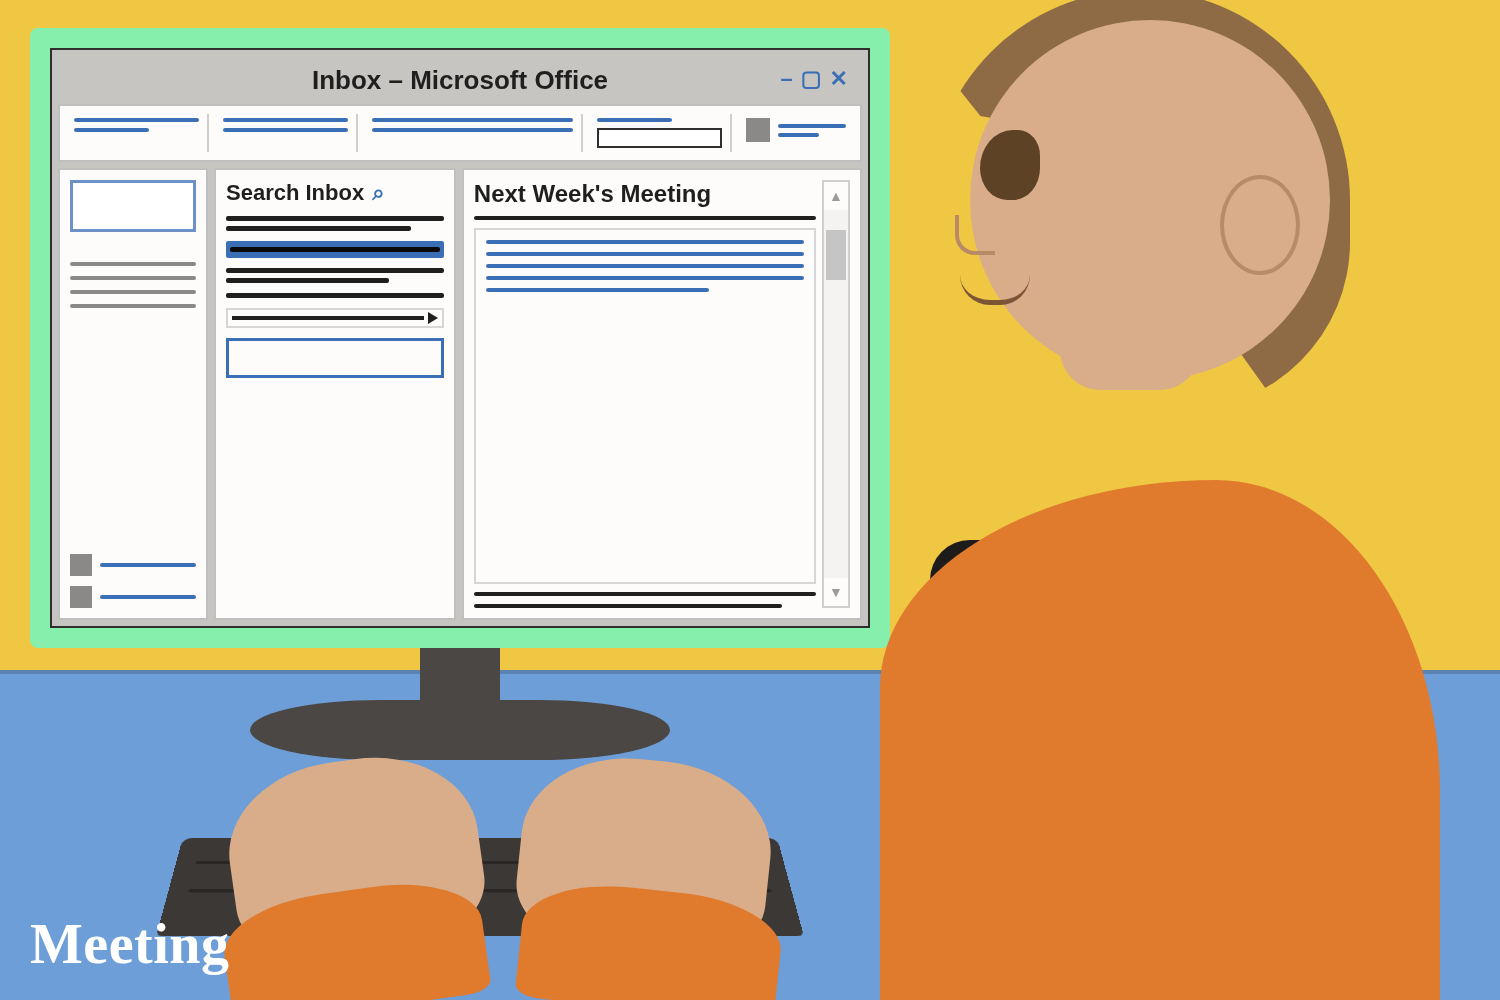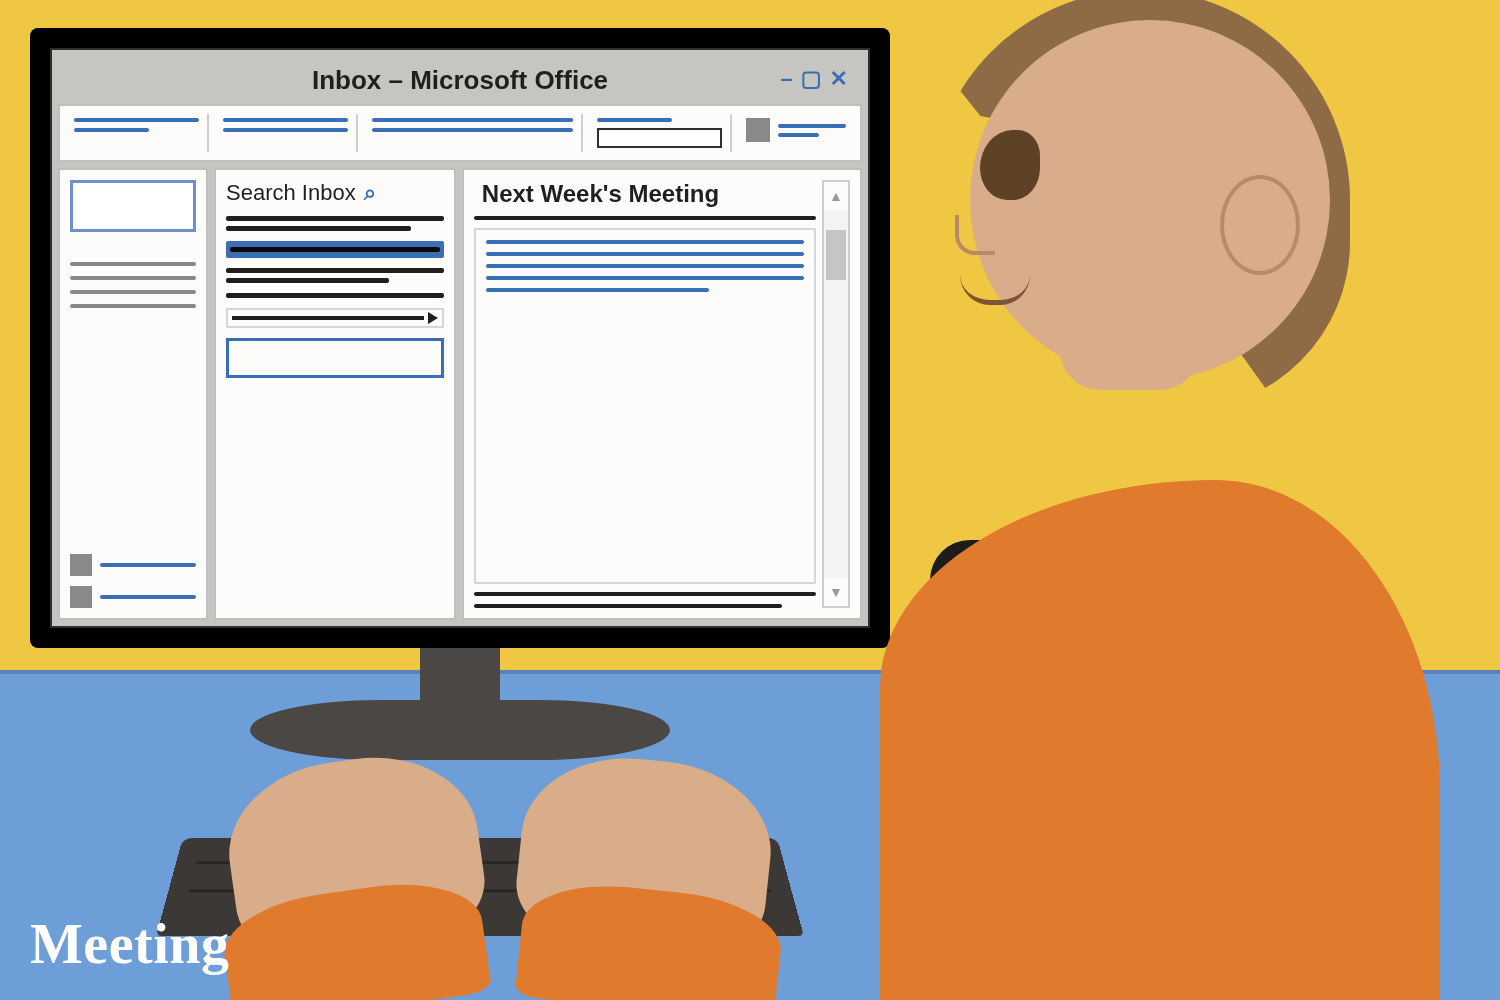--- a/index.html
+++ b/index.html
@@ -17,21 +17,21 @@
     left: 0; right: 0; bottom: 0;
     height: 330px;
     background: #6e9ed8;
     border-top: 4px solid #5a82b3;
   }
   
   .monitor {
     position: absolute;
     left: 30px; top: 28px;
     width: 860px; height: 620px;
-    background: #000000;
+    background: #86efac;
     border-radius: 8px;
     padding: 20px;
   }
   .stand-neck {
     position: absolute;
     left: 420px; top: 640px;
     width: 80px; height: 90px;
     background: #4a4745;
   }
   .stand-base {
@@ -128,41 +128,41 @@
     height: 4px; background: #8a8988; border-radius: 2px;
   }
   .nav-block {
     display:flex; gap:8px; align-items:center;
   }
   .nav-sq { width:22px; height:22px; background:#8a8988; }
   .nav-link { height:4px; flex:1; background:#3a6fb5; border-radius:2px; }
 
   .list-pane { flex: 1.1; display:flex; flex-direction:column; gap:10px; }
   .search-row { display:flex; align-items:center; gap:8px; }
-  .search-label { font-size: 22px; font-weight:normal; color:#1f1f1f; }
+  .search-label { font-size: 22px; font-weight:bold; color:#1f1f1f; }
   .mag { color:#3a6fb5; font-size:22px; font-weight:bold; }
   .msg-line {
     height: 5px; background:#1f1f1f; border-radius:2px;
   }
   .msg-row { display:flex; flex-direction:column; gap:5px; }
   .msg-sel {
     background:#3a6fb5; padding:6px 4px; border-radius:2px;
   }
   .msg-sel .msg-line { background:#0a0a0a; }
   .arrow-row { display:flex; align-items:center; gap:4px; padding:2px 4px; border:2px solid #d6d6d6; }
   .arrow-shaft { flex:1; height:4px; background:#1f1f1f; }
   .arrow-head { width:0;height:0;border-left:10px solid #1f1f1f;border-top:6px solid transparent;border-bottom:6px solid transparent; }
   .compose {
     border: 3px solid #3a6fb5;
     height: 40px;
   }
 
   .read-pane { flex: 1.9; display:flex; gap:6px; }
   .read-body { flex:1; display:flex; flex-direction:column; gap:8px; }
-  .subject { font-size:24px; font-weight:bold; color:#1f1f1f;margin-left:8px; }
+  .subject { font-size:24px; font-weight:bold; color:#1f1f1f; }
   .hr { height:4px; background:#1f1f1f; border-radius:2px; }
   .body-box { flex:1; border:2px solid #d6d6d6; padding:10px; display:flex; flex-direction:column; gap:8px; }
   .greet { color:#3a6fb5; font-size:22px; font-weight:bold; }
   .body-line { height:4px; background:#3a6fb5; border-radius:2px; }
   .foot-line { height:4px; background:#1f1f1f; border-radius:2px; }
 
   .scroll {
     width: 28px;
     display:flex; flex-direction:column;
     border:2px solid #cfcfcf;

